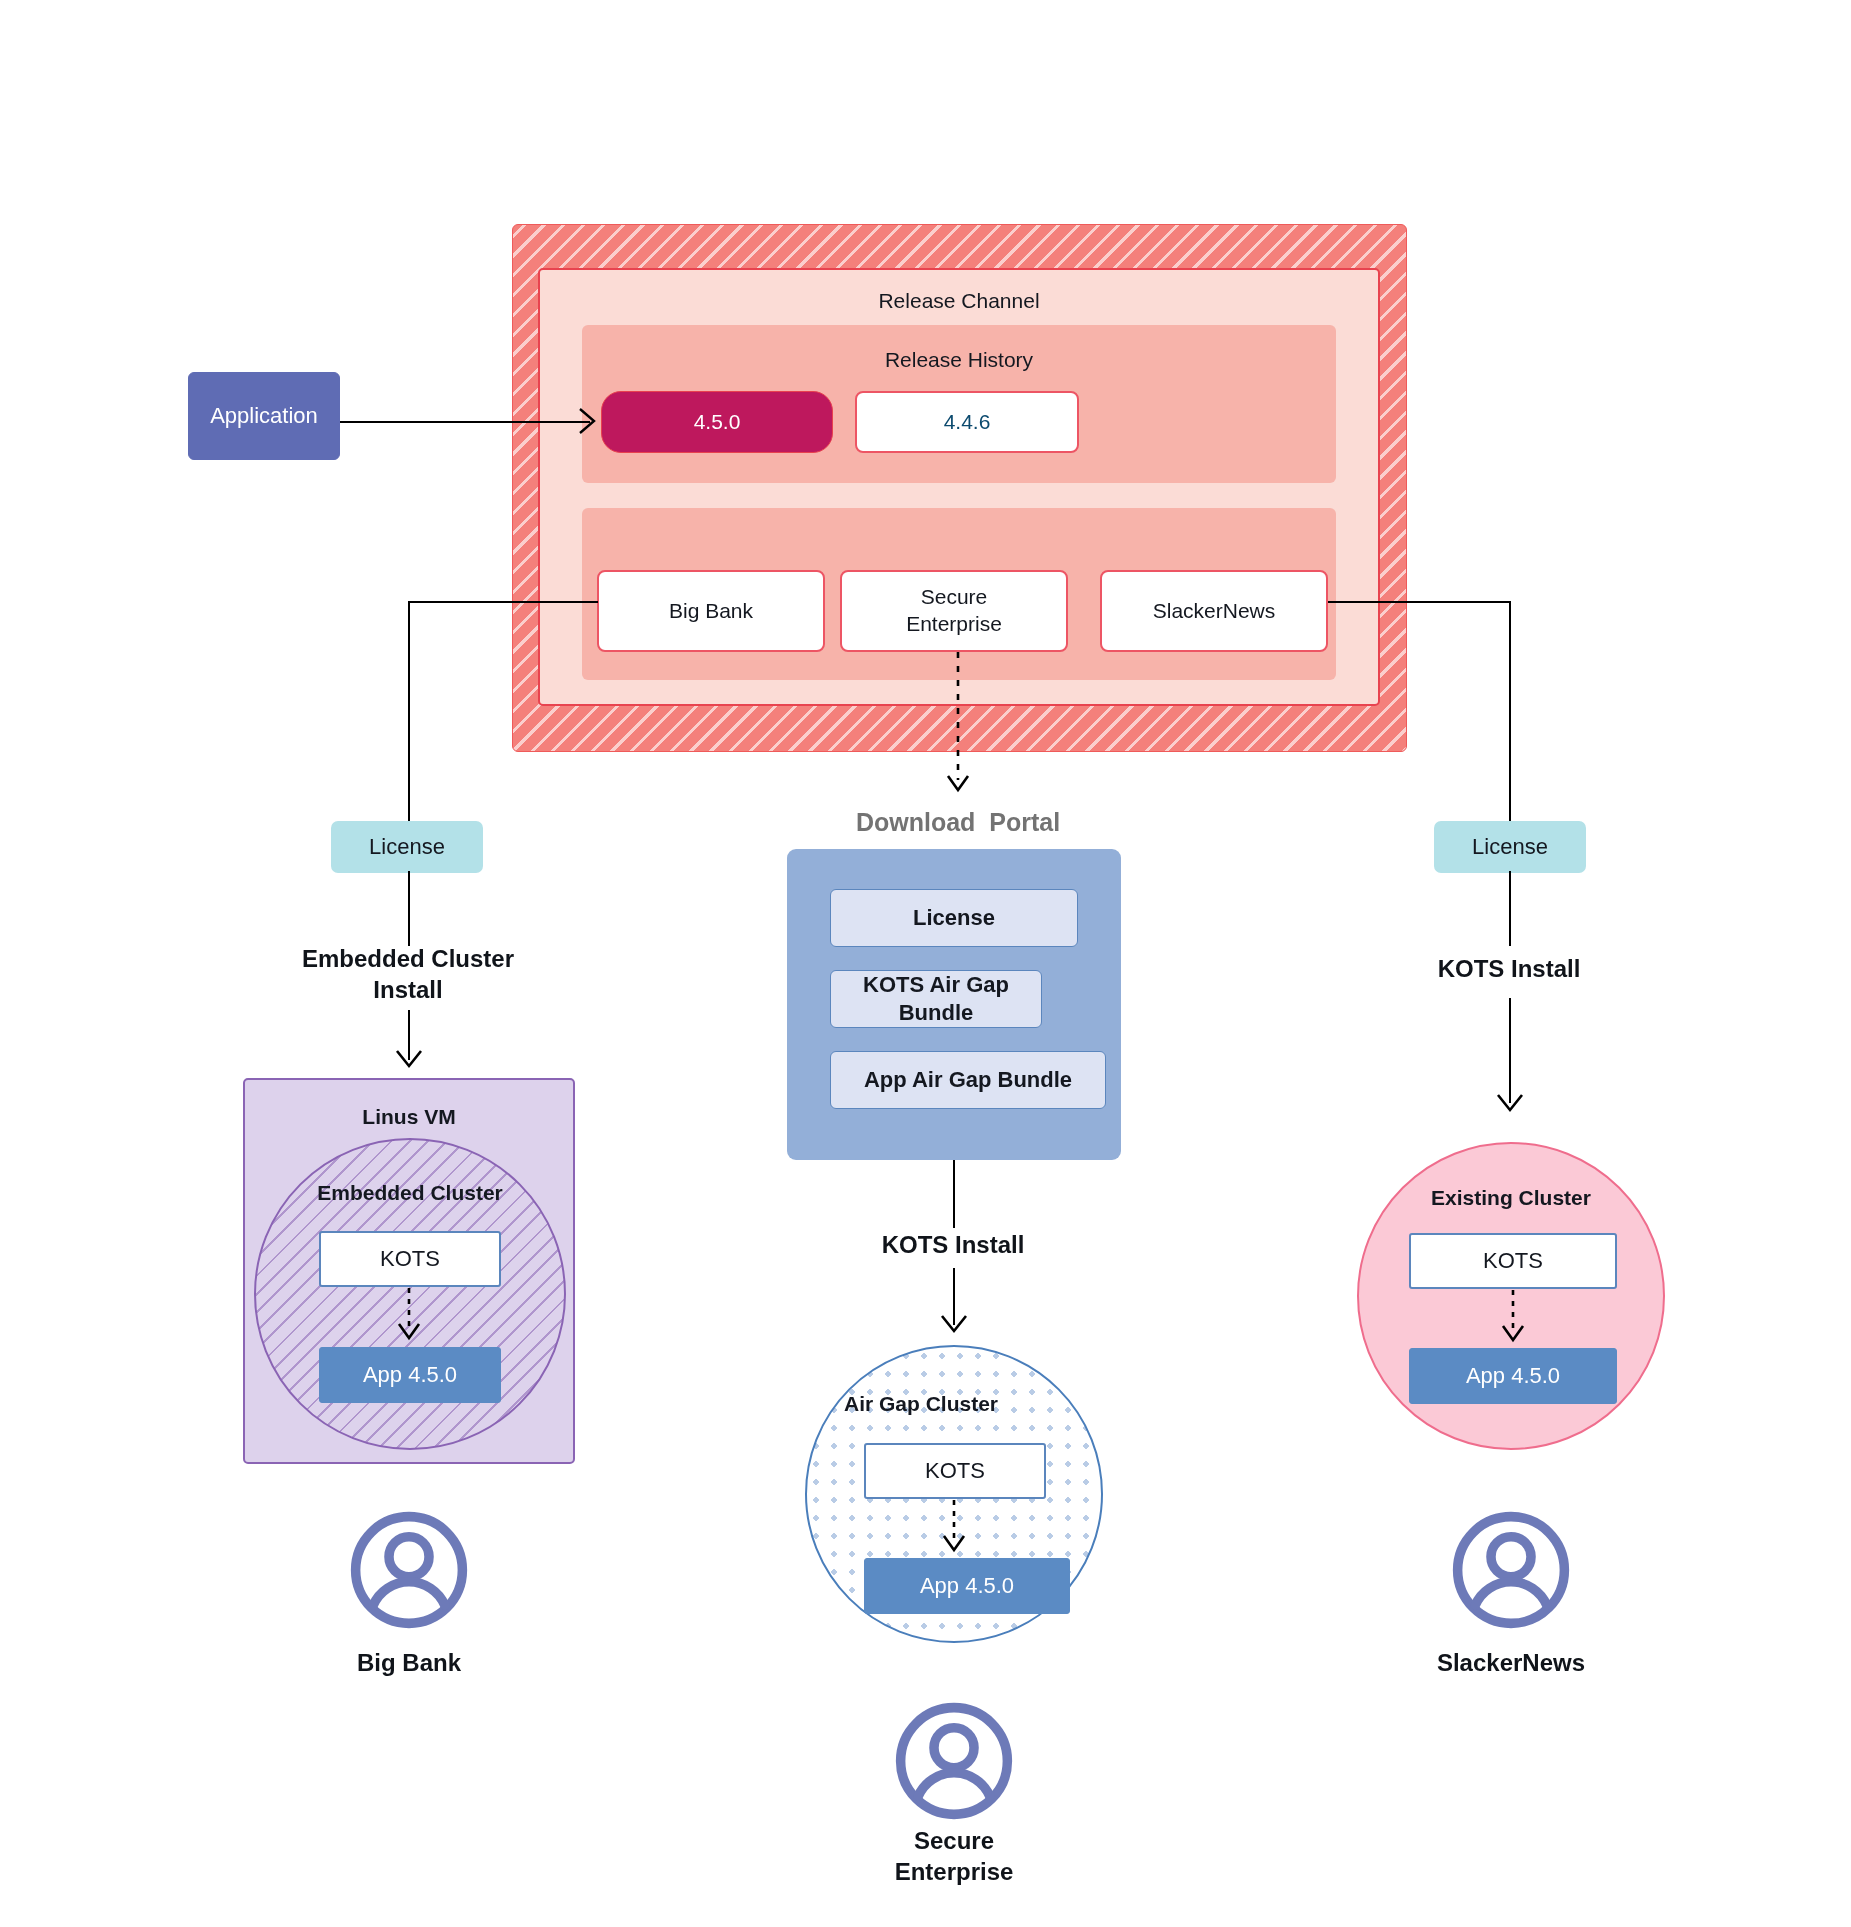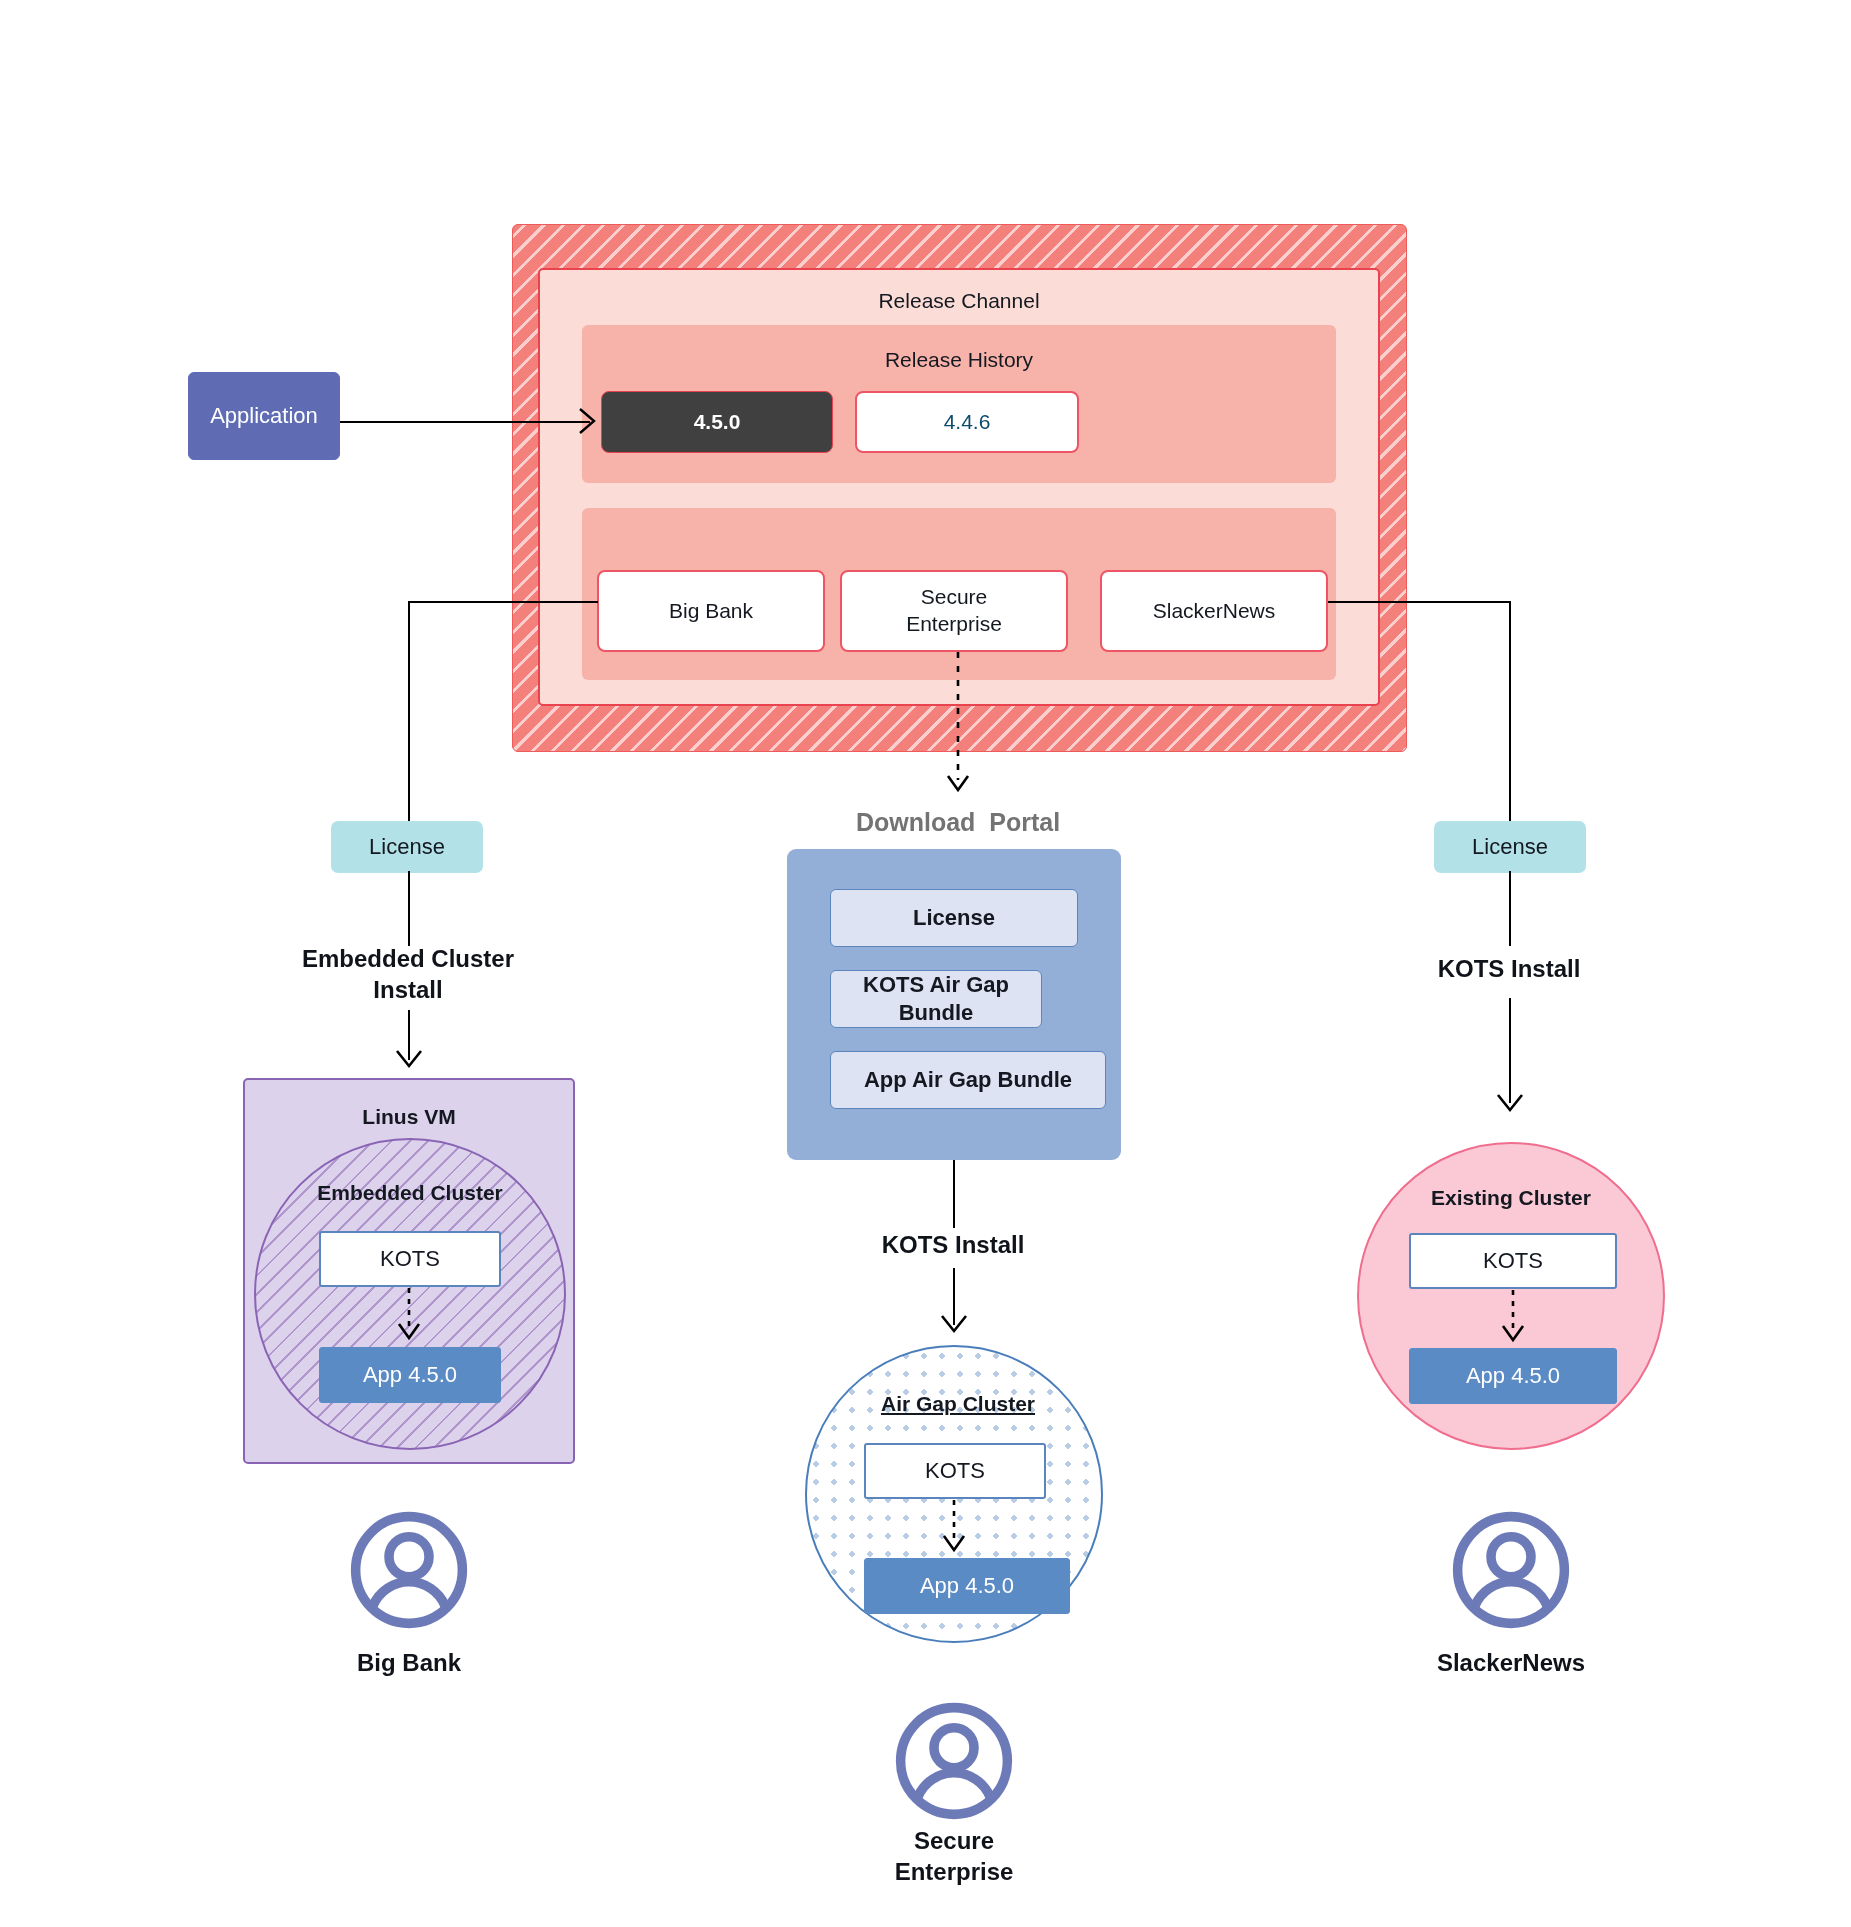--- a/index.html
+++ b/index.html
@@ -74,26 +74,26 @@
     border-radius:6px;
     box-sizing:border-box;
   }
   .sect-title{
     font-size:21px;
     font-weight:400;
     color:#141820;
     text-align:center;
   }
   .rel-current{
-    background:#404040;
+    background:#be185d;
     border:1px solid #e8414f;
-    border-radius:8px;
+    border-radius:20px;
     color:#ffffff;
     font-size:21px;
-    font-weight:700;
+    font-weight:400;
     box-sizing:border-box;
   }
   .rel-old{
     background:#ffffff;
     border:2px solid #ed5564;
     border-radius:8px;
     color:#0c4a6e;
     font-size:21px;
     font-weight:400;
     box-sizing:border-box;
@@ -281,21 +281,21 @@
   <div class="abs ctext portal-item" style="left:830px;top:1051px;width:276px;height:58px;">App Air Gap Bundle</div>
 
   <div class="abs line-v" style="left:953px;top:1160px;height:68px;"></div>
   <div class="abs ctext edge-label" style="left:828px;top:1228px;width:250px;height:34px;">KOTS Install</div>
   <div class="abs line-v" style="left:953px;top:1268px;height:57px;"></div>
   <svg class="over" style="left:939px;top:1313px;" width="30" height="26" viewBox="0 0 30 26">
     <path d="M3 3 L15 18 L27 3" fill="none" stroke="#000" stroke-width="2.6"></path>
   </svg>
 
   <div class="abs airgap-circle" style="left:805px;top:1345px;width:298px;height:298px;"></div>
-  <div class="abs cluster-title" style="left:809px;top:1392px;width:298px;height:26px;text-decoration:underline;">Air Gap Cluster</div>
+  <div class="abs cluster-title" style="left:772px;top:1392px;width:298px;height:26px;">Air Gap Cluster</div>
   <div class="abs ctext kots-box" style="left:864px;top:1443px;width:182px;height:56px;">KOTS</div>
   <svg class="over" style="left:941px;top:1500px;" width="26" height="56" viewBox="0 0 26 56">
     <path d="M13 0 L13 40" fill="none" stroke="#000" stroke-width="2.6" stroke-dasharray="5 6"></path>
     <path d="M3 36 L13 50 L23 36" fill="none" stroke="#000" stroke-width="2.6"></path>
   </svg>
   <div class="abs ctext appver-box" style="left:864px;top:1558px;width:206px;height:56px;">App 4.5.0</div>
 
   <div class="abs avatar" style="left:893px;top:1700px;">
     <svg width="122" height="122" viewBox="0 0 64 64">
       <circle cx="32" cy="32" r="28" fill="none" stroke="#6d7ab8" stroke-width="5"></circle>

